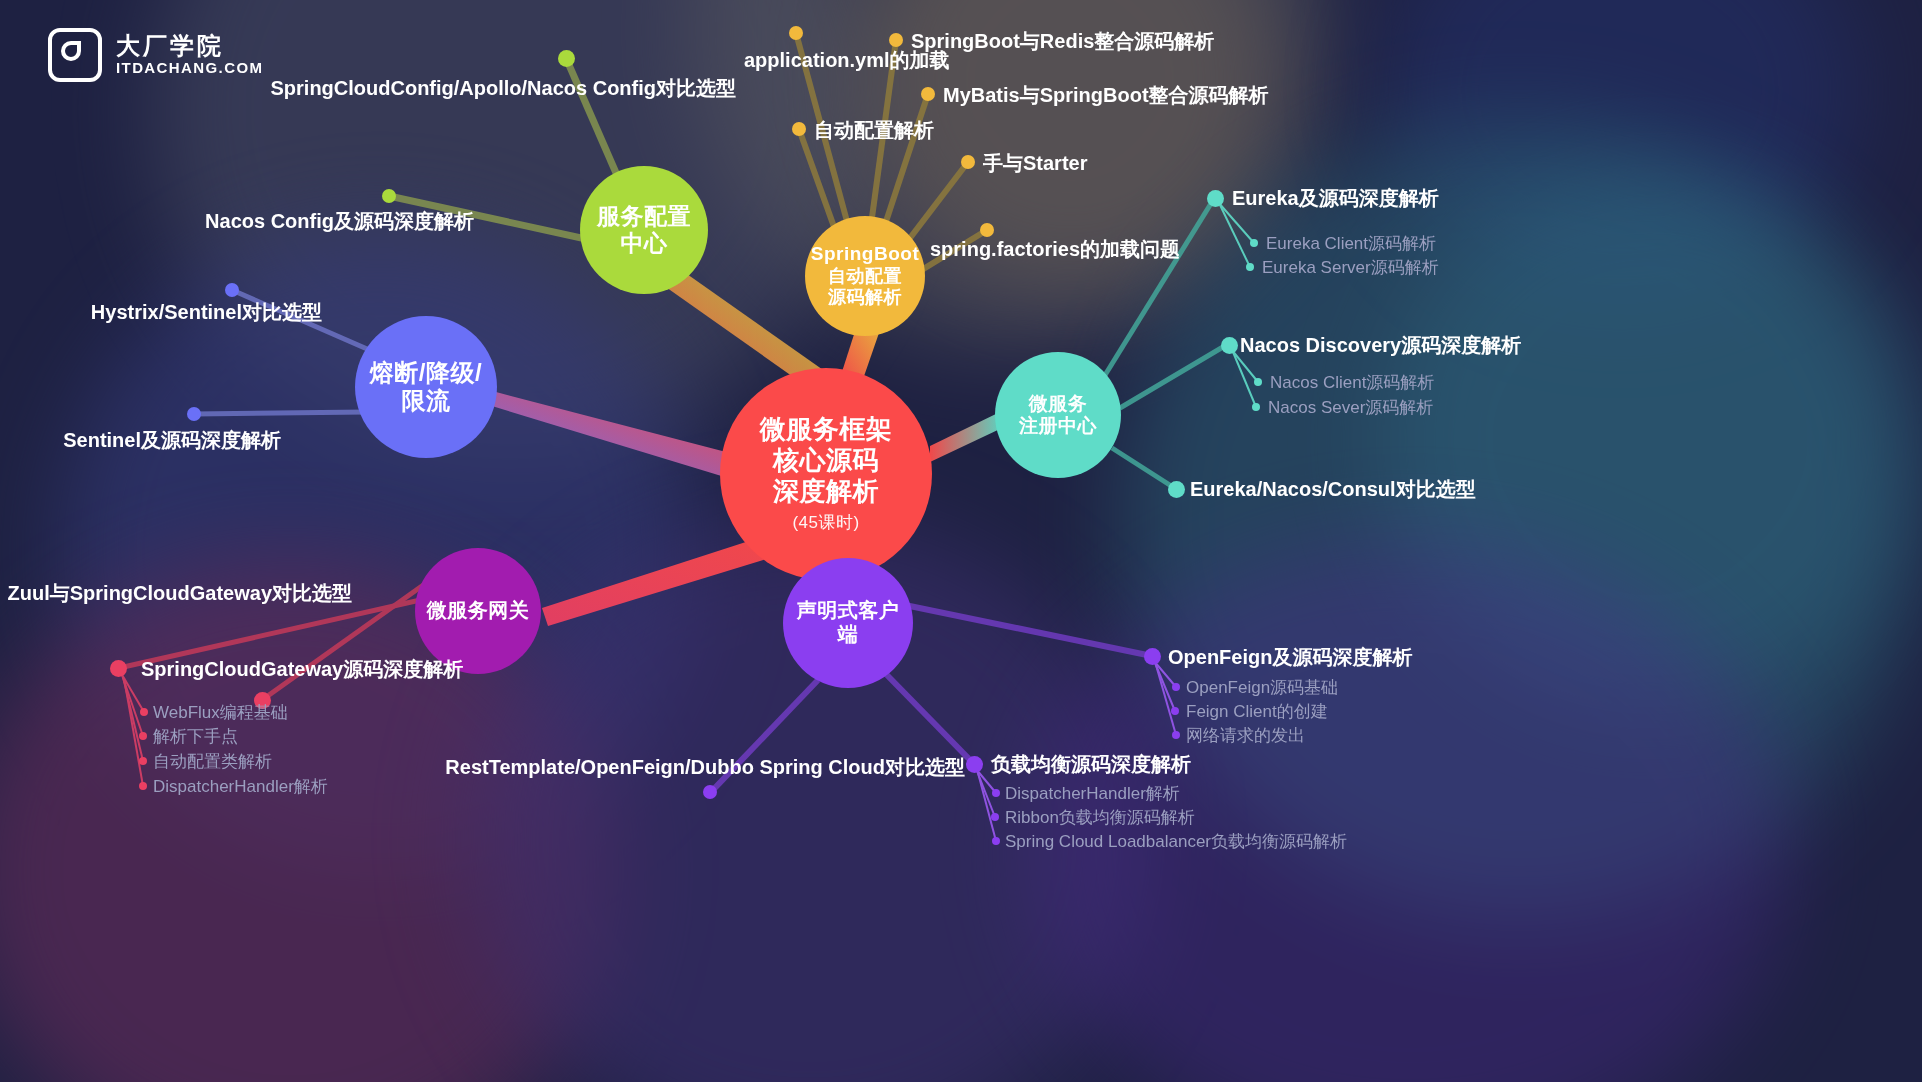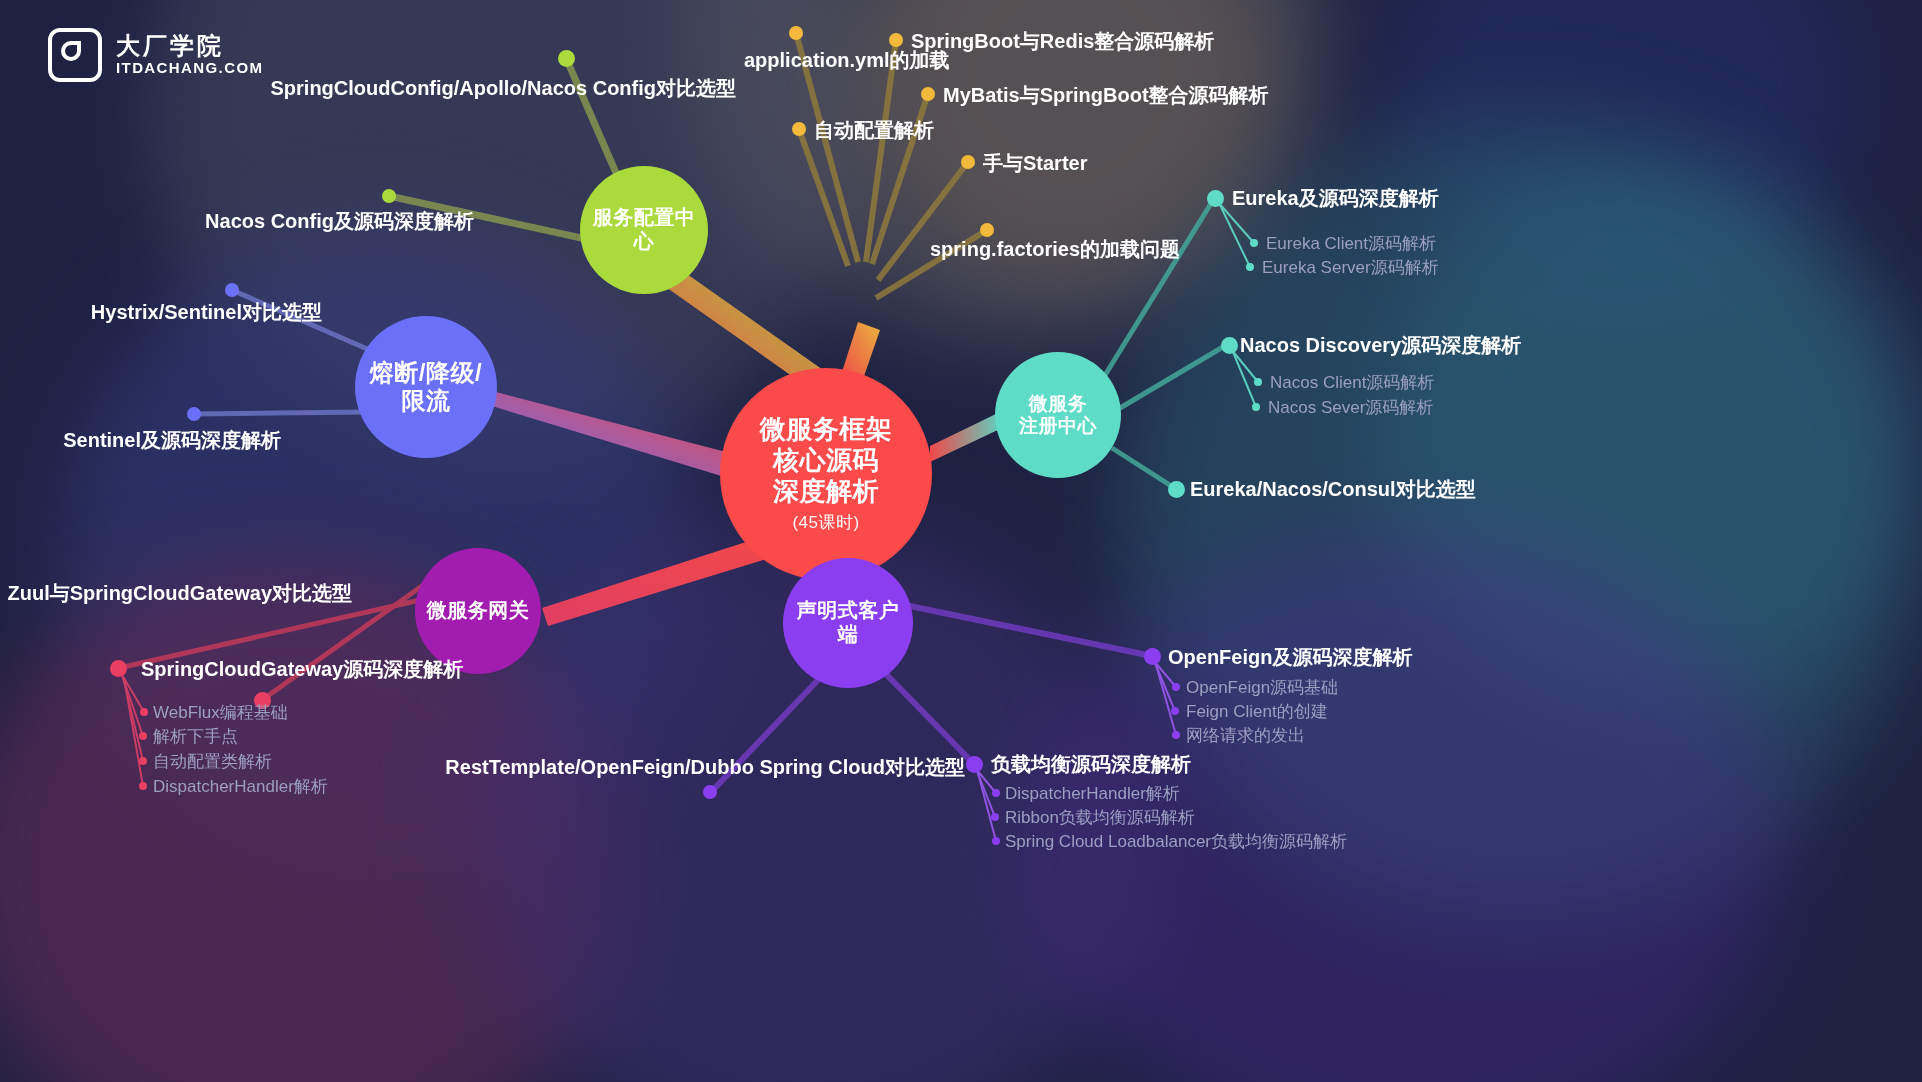--- a/index.html
+++ b/index.html
@@ -37,21 +37,21 @@
     display:flex;align-items:center;justify-content:center;
     text-align:center;color:#ffffff;line-height:1.18;
     font-weight:700;letter-spacing:.5px;
   }
   .hub span{display:block;padding:0 6px;}
   #hub-core{
     left:720px;top:368px;width:212px;height:212px;
     background:#fb4a4a;font-size:26px;
   }
   #hub-core .sub{font-size:17px;font-weight:400;margin-top:7px;opacity:.95;}
-  #hub-config{left:580px;top:166px;width:128px;height:128px;background:#aada3c;font-size:20px;}
+  #hub-config{left:580px;top:166px;width:128px;height:128px;background:#aada3c;font-size:23px;}
   #hub-springboot{left:805px;top:216px;width:120px;height:120px;background:#f2b93c;font-size:18px;line-height:1.2;}
   #hub-springboot .t1{font-size:19px;}
   #hub-fuse{left:355px;top:316px;width:142px;height:142px;background:#6a70f7;font-size:24px;}
   #hub-registry{left:995px;top:352px;width:126px;height:126px;background:#5fdcc8;font-size:19px;}
   #hub-gateway{left:415px;top:548px;width:126px;height:126px;background:#a21caf;font-size:20px;}
   #hub-declclient{left:783px;top:558px;width:130px;height:130px;background:#8b3ef0;font-size:20px;}
 
   
   .dot{position:absolute;border-radius:50%;}
   .dot.lg{width:17px;height:17px;}
@@ -213,20 +213,27 @@
       <span>核心源码</span>
       <span>深度解析</span>
       <span class="sub">(45课时)</span>
     </div>
   </div>
 
   <div class="hub" id="hub-config">
     <span>服务配置中心</span>
   </div>
 
+  <div class="hub" id="hub-springboot">
+    <div>
+      <span class="t1">SpringBoot</span>
+      <span>自动配置</span>
+      <span>源码解析</span>
+    </div>
+  </div>
 
   <div class="hub" id="hub-fuse">
     <div>
       <span>熔断/降级/</span>
       <span>限流</span>
     </div>
   </div>
 
   <div class="hub" id="hub-registry">
     <div>

